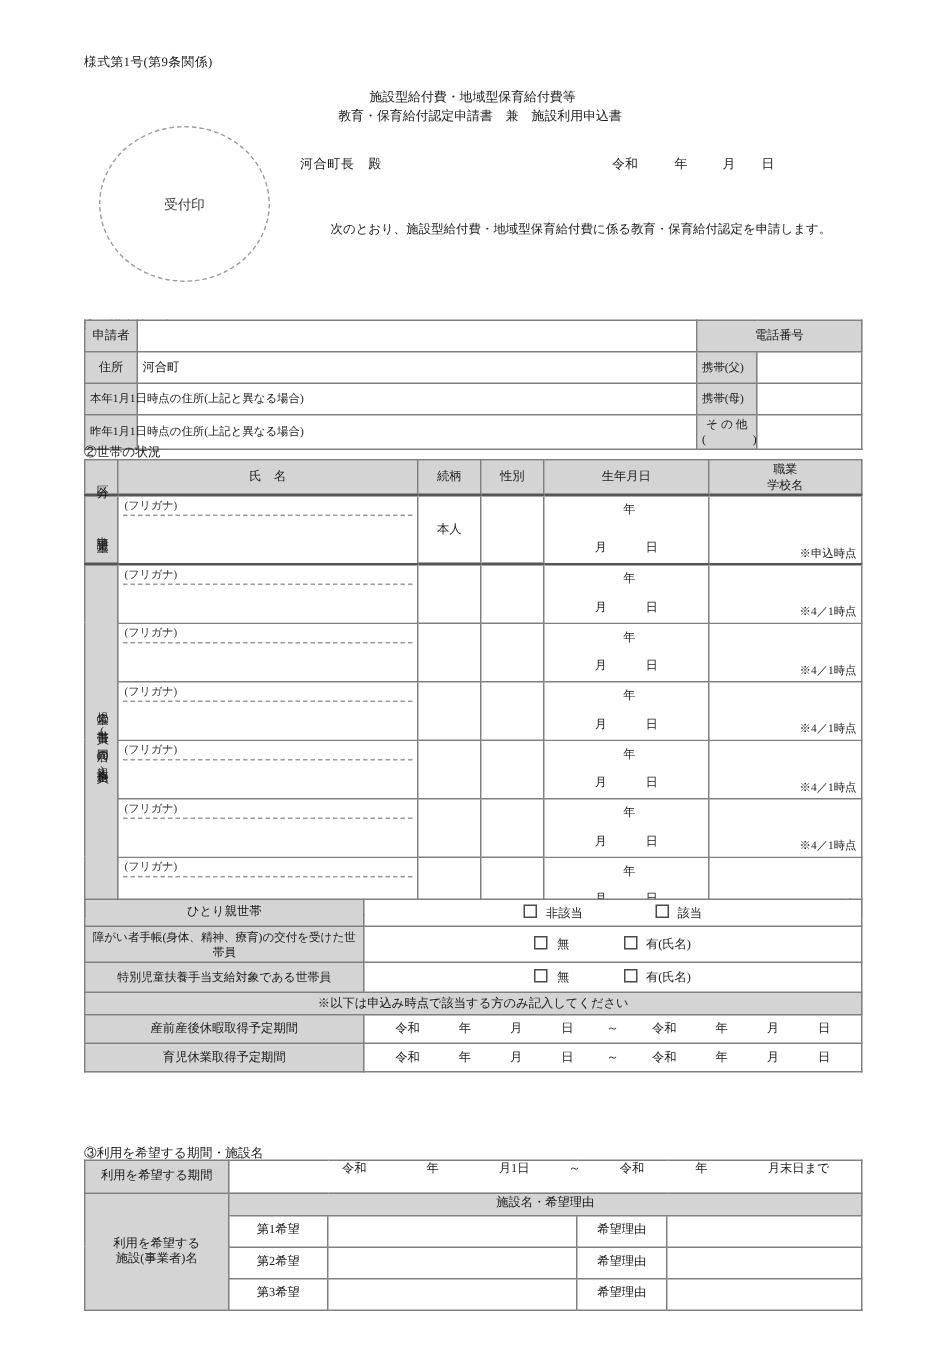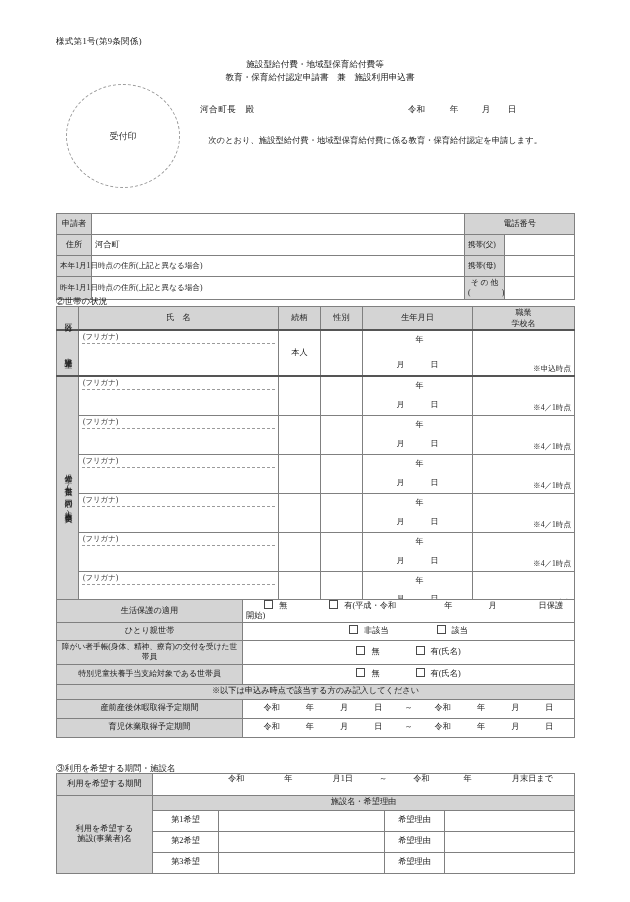--- a/index.html
+++ b/index.html
@@ -29,21 +29,21 @@
 
   .addressee{position:absolute;left:200px;top:104px;font-size:8.6px;letter-spacing:.5px;}
   .dateline{position:absolute;left:408px;top:104px;font-size:8.6px;}
   .dateline span{display:inline-block;}
   .dl-era{width:30px;}
   .dl-y{width:32px;text-align:center;}
   .dl-m{width:32px;text-align:center;}
   .dl-d{width:20px;text-align:center;}
 
   .intro{position:absolute;left:196px;top:130px;width:384px;font-size:8.3px;line-height:14px;text-align:justify;}
-  .intro p{margin:4px;}
+  .intro p{margin:16px;}
   .intro .ind{text-indent:1em;}
 
   
   .sec-cap{position:absolute;font-size:8.5px;left:56px;}
 
   
   table{border-collapse:collapse;position:absolute;table-layout:fixed;}
   td{
     border:1px solid #808080;
     font-size:8.2px;
@@ -307,30 +307,20 @@
   </tbody>
     </table>
 
   <table data-name="household-status-table" style="left:56px;top:599px;width:518px;">
     <colgroup>
         <col style="width:186px">
         <col style="width:332px">
       </colgroup>
 
     <tbody>
-        <tr data-name="table-row" style="height:18px">
-      <td class="hd" data-name="welfare-label">生活保護の適用</td>
-      <td class="l" data-name="welfare-options">
-        <span class="sp w18"></span><span class="chk" data-name="checkbox-welfare-none"></span><span data-name="welfare-none-label">無</span>
-        <span class="sp w40"></span><span class="chk" data-name="checkbox-welfare-yes"></span><span data-name="welfare-yes-label">有(平成・令和</span>
-        <span class="sp w46"></span><span data-name="welfare-year">年</span>
-        <span class="sp w34"></span><span data-name="welfare-month">月</span>
-        <span class="sp w40"></span><span data-name="welfare-day-tail">日保護開始)</span>
-      </td>
-    </tr>
 
     <tr data-name="table-row" style="height:18px">
       <td class="hd" data-name="single-parent-label">ひとり親世帯</td>
       <td class="c" data-name="single-parent-options">
         <span class="chk" data-name="checkbox-single-parent-no"></span><span data-name="single-parent-no-label">非該当</span>
         <span class="sp w46"></span><span class="chk" data-name="checkbox-single-parent-yes"></span><span data-name="single-parent-yes-label">該当</span>
       </td>
     </tr>
 
     <tr data-name="table-row" style="height:24px">

